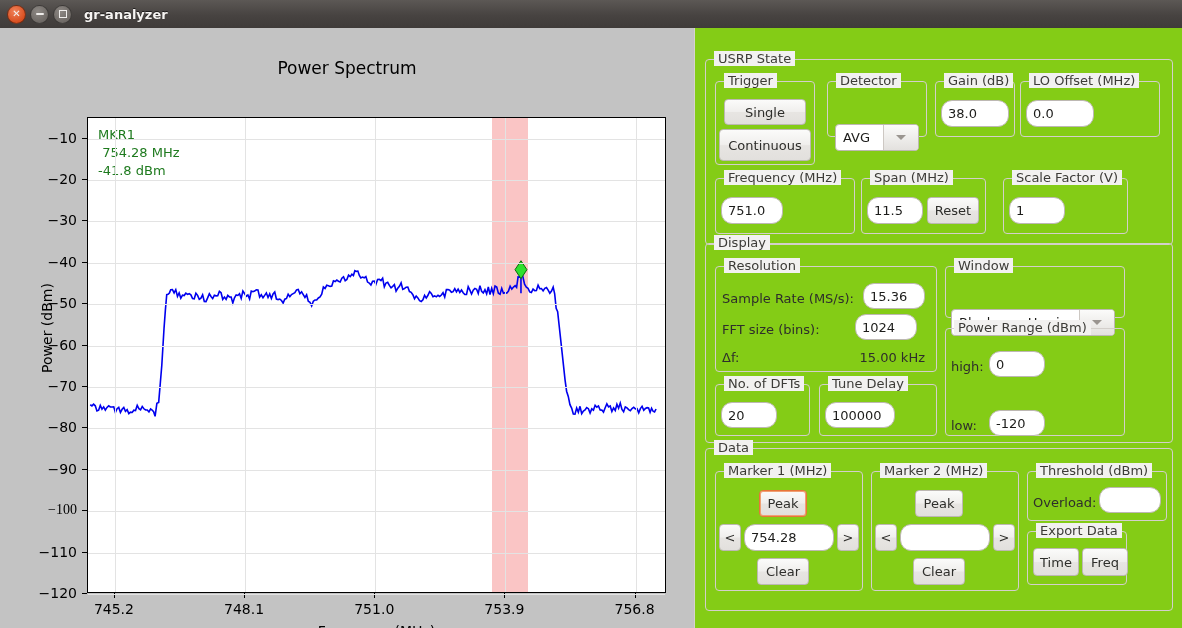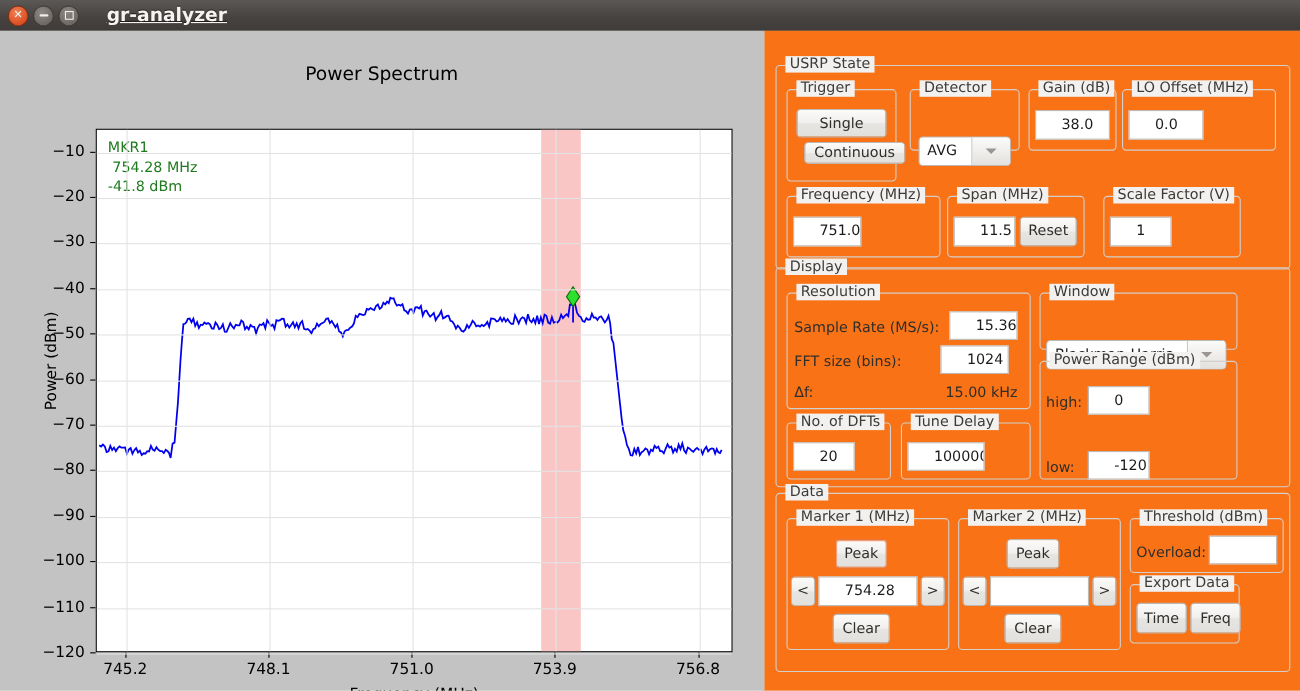--- a/index.html
+++ b/index.html
@@ -21,29 +21,29 @@
   .wbtns{display:flex;align-items:center;margin-left:7px;gap:4px;}
   .wbtn{width:19px;height:19px;border-radius:50%;display:flex;align-items:center;
         justify-content:center;font-size:11px;line-height:1;color:#f4f2f0;
         border:1px solid rgba(0,0,0,.45);box-sizing:border-box;}
   .wbtn.close{background:radial-gradient(circle at 40% 32%,#f0825a,#d94f20 70%);}
   .wbtn.min{background:radial-gradient(circle at 40% 32%,#8d8884,#6e6965 70%);}
   .wbtn.max{background:radial-gradient(circle at 40% 32%,#8d8884,#6e6965 70%);}
   .wbtn .gx{font-size:10px;font-weight:bold;}
   .wbtn .gm{display:block;width:8px;height:2px;background:#efedeb;border-radius:1px;}
   .wbtn .gq{display:block;width:8px;height:8px;border:1.6px solid #efedeb;box-sizing:border-box;}
-  .wtitle{color:#f6f4f2;font-size:17px;font-weight:bold;margin-left:25px;
-          text-shadow:0 -1px 0 rgba(0,0,0,.6);text-decoration:underline;}
+  .wtitle{color:#f6f4f2;font-size:13px;font-weight:bold;margin-left:12px;
+          text-shadow:0 -1px 0 rgba(0,0,0,.6);}
 
   
   .plotpane{
     position:absolute;left:0;top:28px;width:694px;height:600px;background:#c3c3c3;
   }
   .ctrlpane{
-    position:absolute;left:694px;top:28px;width:488px;height:600px;background:#f97316;
+    position:absolute;left:694px;top:28px;width:488px;height:600px;background:#84cc16;
     border-left:1px solid #d6d2ce;
   }
 
   
   .plot-title{position:absolute;left:0;top:30px;width:694px;text-align:center;
               font-size:17px;color:#000;}
   .plot-frame{position:absolute;left:87px;top:89px;width:579px;height:476px;
               background:#fff;border:1px solid #000;box-sizing:border-box;}
   .gridv{position:absolute;top:0;bottom:0;width:1px;background:#e3e3e3;}
   .gridh{position:absolute;left:0;right:0;height:1px;background:#e3e3e3;}
@@ -67,23 +67,23 @@
   .lbl{position:absolute;font-size:13px;color:#2e2e2b;white-space:nowrap;}
 
   .btn{position:absolute;box-sizing:border-box;
        background:linear-gradient(to bottom,#fbfbfa 0%,#f0efed 48%,#e7e5e2 52%,#e2e0dd 100%);
        border:1px solid #bdb8b3;border-radius:4px;
        font-size:13px;color:#2e2e2b;display:flex;align-items:center;justify-content:center;
        font-family:"DejaVu Sans","Liberation Sans",sans-serif;cursor:default;}
   .btn.focus{border-color:#e8743a;box-shadow:0 0 0 1px #f0a074 inset;}
 
   .inp{position:absolute;box-sizing:border-box;background:#fff;
-       border:1px solid #bdb8b3;border-radius:0;
+       border:1px solid #bdb8b3;border-radius:11px;
        font-size:13px;color:#1c1c1a;display:flex;align-items:center;
-       padding-left:23px;white-space:nowrap;overflow:hidden;}
+       padding-left:6px;white-space:nowrap;overflow:hidden;}
 
   .combo{position:absolute;box-sizing:border-box;display:flex;
          border:1px solid #bdb8b3;border-radius:4px;overflow:hidden;background:#fff;margin-top:24px;}
   .combo .cv{flex:1;display:flex;align-items:center;padding-left:7px;font-size:13px;color:#1c1c1a;}
   .combo .cb{width:34px;border-left:1px solid #cdc8c3;
              background:linear-gradient(to bottom,#fbfbfa,#e3e1de);
              display:flex;align-items:center;justify-content:center;}
   .caret{width:0;height:0;border-left:5px solid transparent;border-right:5px solid transparent;
          border-top:5px solid #9a9590;}
   .rovalue{position:absolute;font-size:13px;color:#2e2e2b;white-space:nowrap;}
@@ -125,21 +125,21 @@
         <div class="ytick" style="top: 275.261px; right: 617px;">−50</div>
         <div class="ytickmark" style="top: 275.261px; left: 82px;"></div>
         <div class="ytick" style="top: 316.652px; right: 617px;">−60</div>
         <div class="ytickmark" style="top: 316.652px; left: 82px;"></div>
         <div class="ytick" style="top: 358.043px; right: 617px; margin-left: 39px;">−70</div>
         <div class="ytickmark" style="top: 358.043px; left: 82px;"></div>
         <div class="ytick" style="top: 399.435px; right: 617px;">−80</div>
         <div class="ytickmark" style="top: 399.435px; left: 82px;"></div>
         <div class="ytick" style="top: 440.826px; right: 617px;">−90</div>
         <div class="ytickmark" style="top: 440.826px; left: 82px;"></div>
-        <div class="ytick" style="top: 482.217px; right: 617px;">−100</div>
+        <div class="ytick" style="top: 482.217px; right: 617px; font-family: Liberation Serif, serif;">−100</div>
         <div class="ytickmark" style="top: 482.217px; left: 82px;"></div>
         <div class="ytick" style="top: 523.609px; right: 617px;">−110</div>
         <div class="ytickmark" style="top: 523.609px; left: 82px;"></div>
         <div class="ytick" style="top: 565px; right: 617px;">−120</div>
         <div class="ytickmark" style="top: 565px; left: 82px;"></div>
       </div>
     <div id="xticks">
         <div class="xtick" style="left: 113.93px; top: 573px;">745.2</div>
         <div class="xtickmark" style="left: 113.93px; top: 565px;"></div>
         <div class="xtick" style="left: 244.093px; top: 573px;">748.1</div>
@@ -187,21 +187,21 @@
   <div class="ctrlpane">
 
     <div class="gb" style="left:10px;top:31px;width:468px;height:186px;">
       <div class="gbt">USRP State</div>
     </div>
 
     <div class="gb" style="left:20px;top:53px;width:100px;height:84px;">
       <div class="gbt">Trigger</div>
     </div>
     <div class="btn" style="left:29px;top:71px;width:82px;height:26px;">Single</div>
-    <div class="btn" style="left:36px;top:101px;width:92px;height:20px;">Continuous</div>
+    <div class="btn" style="left:24px;top:101px;width:92px;height:32px;">Continuous</div>
 
     <div class="gb" style="left:132px;top:53px;width:100px;height:56px;">
       <div class="gbt">Detector</div>
     </div>
     <div class="combo" style="left:140px;top:72px;width:84px;height:27px;">
       <div class="cv">AVG</div>
       <div class="cb">
           <span class="caret"></span>
         </div>
     </div>

